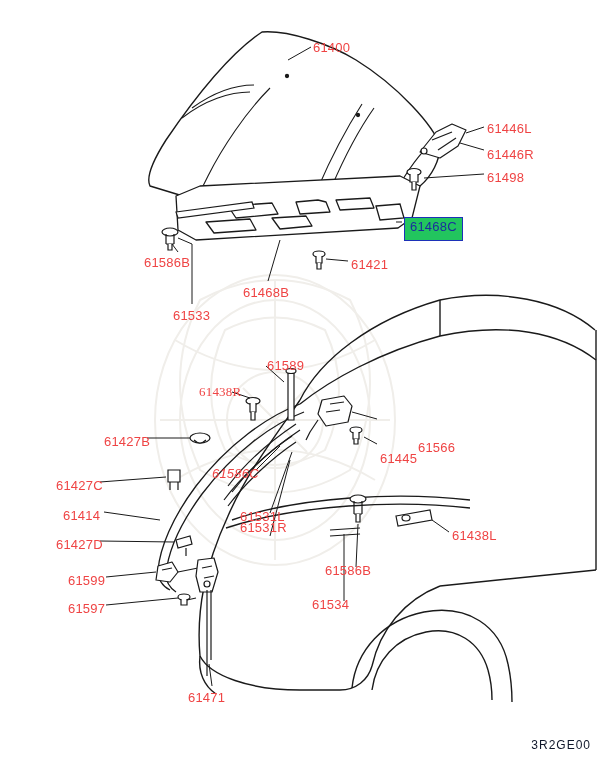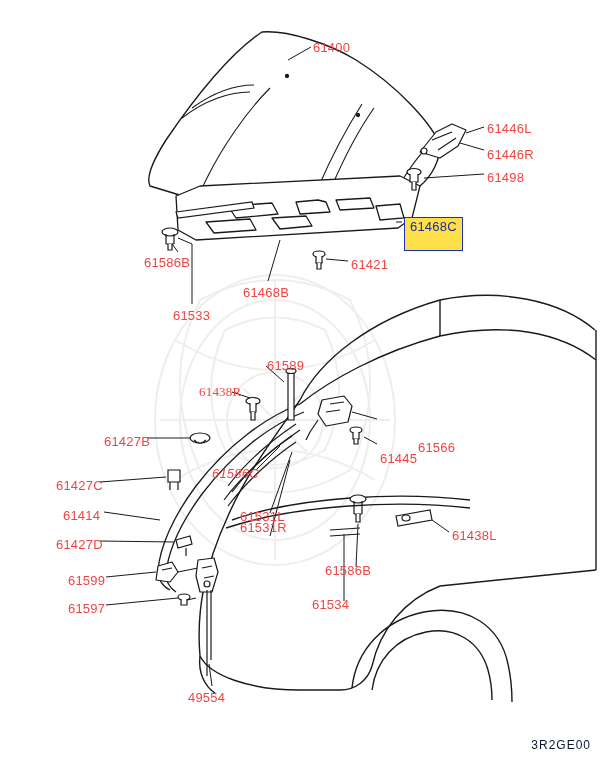--- a/index.html
+++ b/index.html
@@ -15,22 +15,22 @@
   .label{
     position:absolute;
     font-size:13px;
     color:#ef4444;
     white-space:nowrap;
     letter-spacing:0.2px;
   }
   .label.hl{
     color:#1c2d9c;
     border:1.5px solid #1c31b8;
-    padding:1px 5px 16px 5px;
-    background:#fde047;
+    padding:1px 5px 6px 5px;
+    background:#22c55e;
     font-size:13px;
   }
   .diagcode{
     position:absolute;
     right:18px;bottom:16px;
     font-size:12px;
     color:#0f172a;
     letter-spacing:1px;
   }
 </style>
@@ -270,16 +270,16 @@
   <div class="label" style="left:56px;top:478px;">61427C</div>
   <div class="label" style="left:63px;top:508px;">61414</div>
   <div class="label" style="left:240px;top:509px;">61531L</div>
   <div class="label" style="left:452px;top:528px;">61438L</div>
   <div class="label" style="left:240px;top:520px;">61531R</div>
   <div class="label" style="left:56px;top:537px;">61427D</div>
   <div class="label" style="left:325px;top:563px;">61586B</div>
   <div class="label" style="left:68px;top:573px;">61599</div>
   <div class="label" style="left:312px;top:597px;">61534</div>
   <div class="label" style="left:68px;top:601px;">61597</div>
-  <div class="label" style="left:188px;top:690px;">49554</div>
+  <div class="label" style="left:188px;top:690px;">61471</div>
 
   <div class="diagcode">3R2GE00</div>
 </div>
 
 </body></html>

